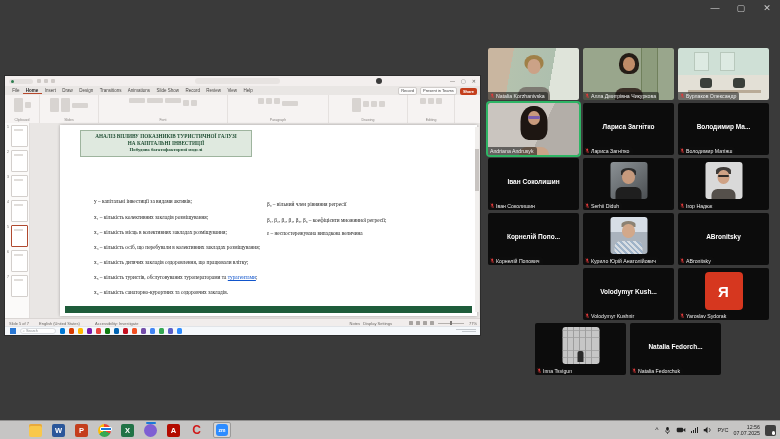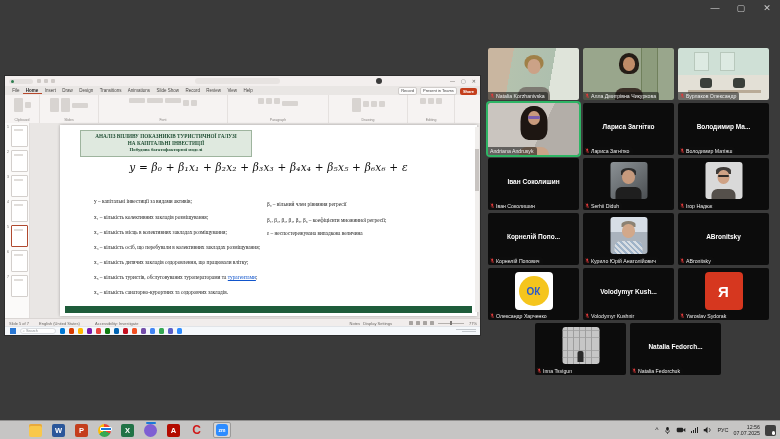--- a/index.html
+++ b/index.html
@@ -309,21 +309,20 @@
         </div>
     </div>
 
     <div class="ppt-canvas">
       <div class="slide">
         <div class="slide-titlebox">
           <div>АНАЛІЗ ВПЛИВУ ПОКАЗНИКІВ ТУРИСТИЧНОЇ ГАЛУЗІ</div>
           <div>НА КАПІТАЛЬНІ ІНВЕСТИЦІЇ</div>
           <div class="sub">Побудова багатофакторної моделі</div>
         </div>
-        <div class="formula">y = β₀ + β₁x₁ + β₂x₂ + β₃x₃ + β₄x₄ + β₅x₅ + β₆x₆ + ε</div>
 
         <div class="li" style="left:34px;top:73px">y – капітальні інвестиції за видами активів;</div>
         <div class="li" style="left:34px;top:89px">x₁ – кількість колективних закладів розміщування;</div>
         <div class="li" style="left:34px;top:104px">x₂ – кількість місць в колективних закладах розміщування;</div>
         <div class="li" style="left:34px;top:119px">x₃ – кількість осіб, що перебували в колективних закладах розміщування;</div>
         <div class="li" style="left:34px;top:134px">x₄ – кількість дитячих закладів оздоровлення, що працювали влітку;</div>
         <div class="li" style="left:34px;top:149px">
           <span>x₅ – кількість туристів, обслуговуваних туроператорами та </span><span class="link">турагентами</span><span>;</span>
         </div>
         <div class="li" style="left:34px;top:164px">x₆ – кількість санаторно-курортних та оздоровчих закладів.</div>
@@ -559,34 +558,20 @@
       <svg class="mic" viewBox="0 0 10 12">
           <rect x="3.2" y="1" width="3.6" height="5.5" rx="1.8" fill="#e23b3b"></rect>
           <path d="M2.2 6a2.8 3 0 0 0 5.6 0" fill="none" stroke="#e23b3b" stroke-width="1"></path>
           <line x1="5" y1="9" x2="5" y2="10.5" stroke="#e23b3b" stroke-width="1"></line>
           <line x1="1.6" y1="1.2" x2="8.4" y2="10.8" stroke="#e23b3b" stroke-width="1.1"></line>
         </svg>
       <span>ABronitsky</span>
       </div>
   </div>
 
-  <div class="tile" style="left:488px;top:268px">
-    <div class="ok-card">
-        <div class="ok-circle">ОК</div>
-      </div>
-    <div class="nlab">
-      <svg class="mic" viewBox="0 0 10 12">
-          <rect x="3.2" y="1" width="3.6" height="5.5" rx="1.8" fill="#e23b3b"></rect>
-          <path d="M2.2 6a2.8 3 0 0 0 5.6 0" fill="none" stroke="#e23b3b" stroke-width="1"></path>
-          <line x1="5" y1="9" x2="5" y2="10.5" stroke="#e23b3b" stroke-width="1"></line>
-          <line x1="1.6" y1="1.2" x2="8.4" y2="10.8" stroke="#e23b3b" stroke-width="1.1"></line>
-        </svg>
-      <span>Олександр Харченко</span>
-      </div>
-  </div>
   <div class="tile" style="left:583px;top:268px">
     <div class="display">Volodymyr  Kush...</div>
     <div class="nlab">
       <svg class="mic" viewBox="0 0 10 12">
           <rect x="3.2" y="1" width="3.6" height="5.5" rx="1.8" fill="#e23b3b"></rect>
           <path d="M2.2 6a2.8 3 0 0 0 5.6 0" fill="none" stroke="#e23b3b" stroke-width="1"></path>
           <line x1="5" y1="9" x2="5" y2="10.5" stroke="#e23b3b" stroke-width="1"></line>
           <line x1="1.6" y1="1.2" x2="8.4" y2="10.8" stroke="#e23b3b" stroke-width="1.1"></line>
         </svg>
       <span>Volodymyr Kushnir</span>

